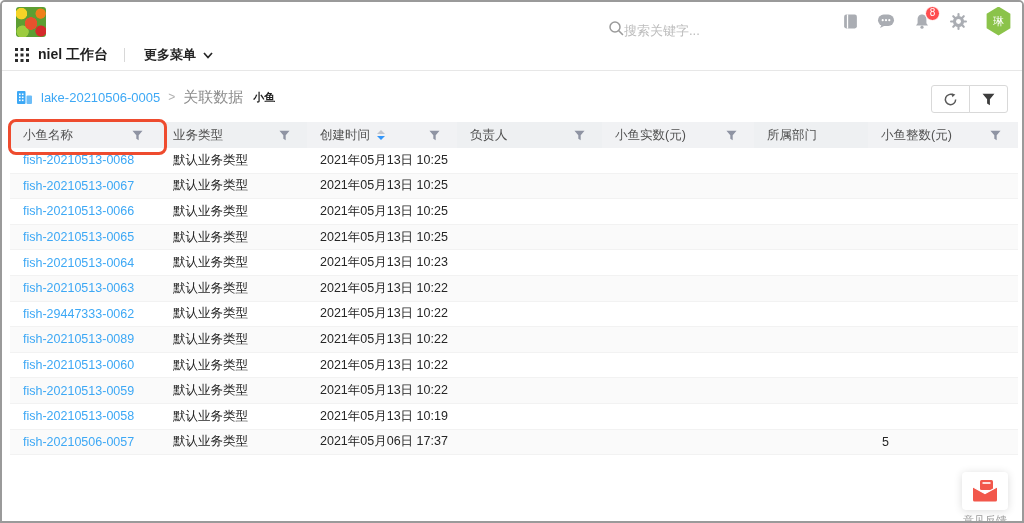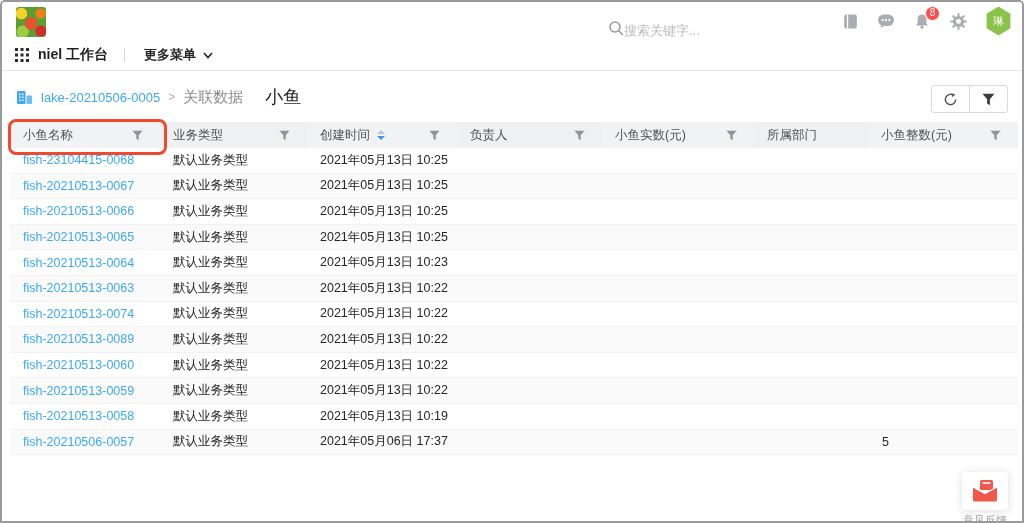--- a/index.html
+++ b/index.html
@@ -38,21 +38,21 @@
   .nav-item { font-size:13px; color:#262626; margin:0 13px; cursor:pointer; white-space:nowrap; }
   .nav-more { font-size:13px; font-weight:bold; color:#262626; margin:0 13px; cursor:pointer;
               display:flex; align-items:center; gap:7px; }
 
   
   .crumb-row { position:absolute; top:70px; left:0; right:0; height:50px; background:#fff; }
   .crumbs { position:absolute; left:14px; top:0; height:50px; display:flex; align-items:center; gap:8px; }
   .crumb-link { font-size:13px; color:#3da8f5; cursor:pointer; }
   .crumb-sep { font-size:12px; color:#b0b0b0; }
   .crumb-sec { font-size:15px; color:#8c8c8c; }
-  .crumb-title { font-size:18px; font-weight:normal; color:#1f1f1f; margin-left:14px; }
+  .crumb-title { font-size:11px; font-weight:bold; color:#1f1f1f; margin-left:2px; }
   .btn-group { position:absolute; right:14px; top:13px; display:flex; }
   .gbtn { width:39px; height:28px; background:#fff; border:1px solid #d9d9d9; display:flex;
           align-items:center; justify-content:center; cursor:pointer; }
   .gbtn:first-child { border-radius:3px 0 0 3px; }
   .gbtn:last-child { border-radius:0 3px 3px 0; margin-left:-1px; }
 
   
   .table { position:absolute; top:120px; left:8px; width:1008px; }
   .thead { display:flex; height:26px; }
   .th { display:flex; align-items:center; padding-left:13px; font-size:12.5px; color:#515151;
@@ -261,21 +261,21 @@
 
     <span class="filter-ic">
       <svg width="11" height="11" viewBox="0 0 12 12">
               <path d="M0.5 0.8 L11.5 0.8 L7.3 5.8 L7.3 11.2 L4.7 9.6 L4.7 5.8 Z" fill="#8f94a3"></path>
             </svg>
     </span>
   </div>
       </div>
     <div class="tbody">
         <div class="tr">
-    <div class="td name col1">fish-23104415-0068</div>
+    <div class="td name col1">fish-20210513-0068</div>
     <div class="td col2">默认业务类型</div>
     <div class="td col3">2021年05月13日 10:25</div>
     <div class="td col4"></div>
     <div class="td col5"></div>
     <div class="td num col6"></div>
     <div class="td col7"></div>
   </div>
         <div class="tr">
     <div class="td name col1">fish-20210513-0067</div>
     <div class="td col2">默认业务类型</div>
@@ -315,21 +315,21 @@
         <div class="tr">
     <div class="td name col1">fish-20210513-0063</div>
     <div class="td col2">默认业务类型</div>
     <div class="td col3">2021年05月13日 10:22</div>
     <div class="td col4"></div>
     <div class="td col5"></div>
     <div class="td num col6"></div>
     <div class="td col7"></div>
   </div>
         <div class="tr">
-    <div class="td name col1">fish-20210513-0074</div>
+    <div class="td name col1">fish-29447333-0062</div>
     <div class="td col2">默认业务类型</div>
     <div class="td col3">2021年05月13日 10:22</div>
     <div class="td col4"></div>
     <div class="td col5"></div>
     <div class="td num col6"></div>
     <div class="td col7"></div>
   </div>
         <div class="tr">
     <div class="td name col1">fish-20210513-0089</div>
     <div class="td col2">默认业务类型</div>

